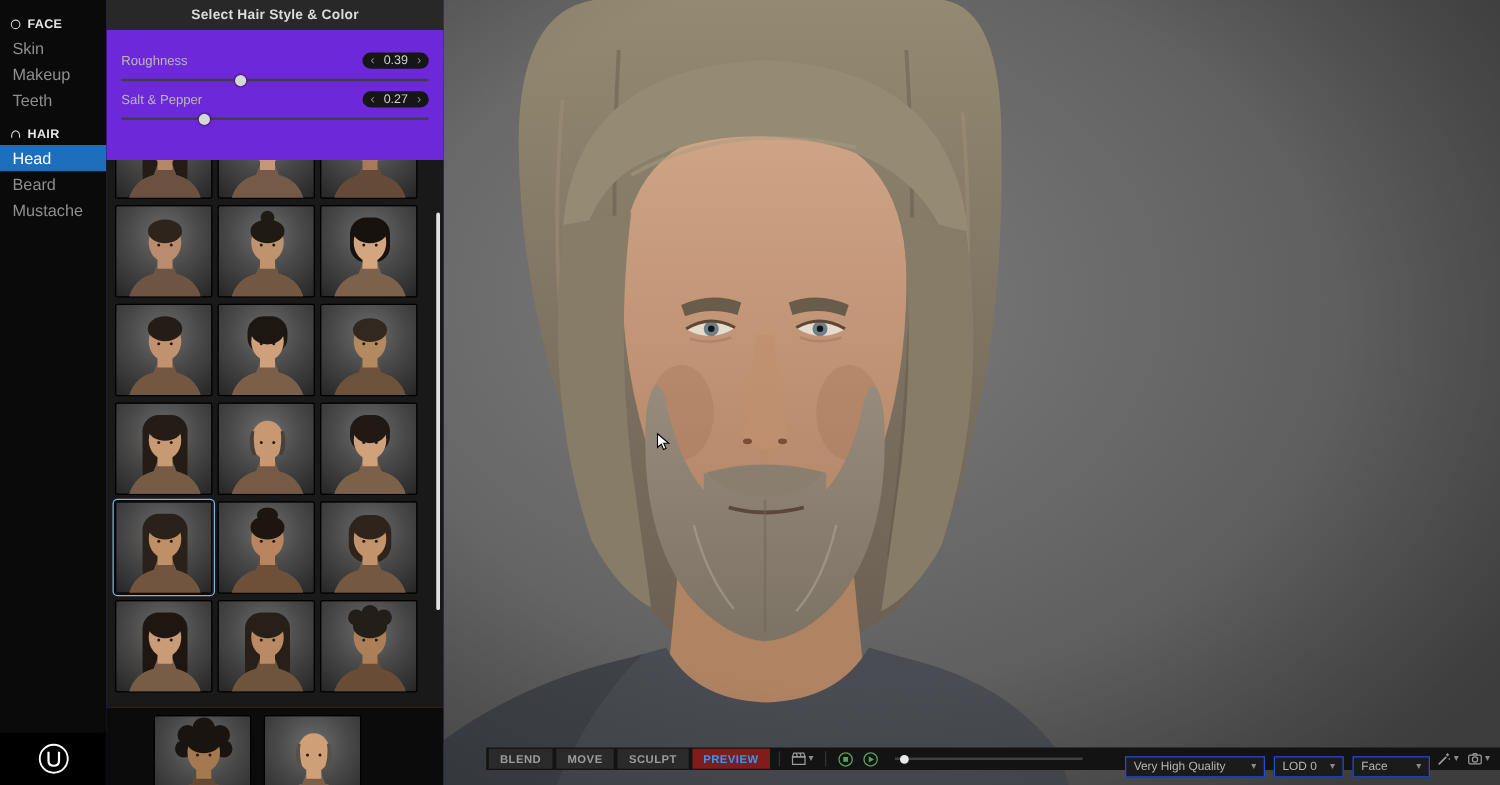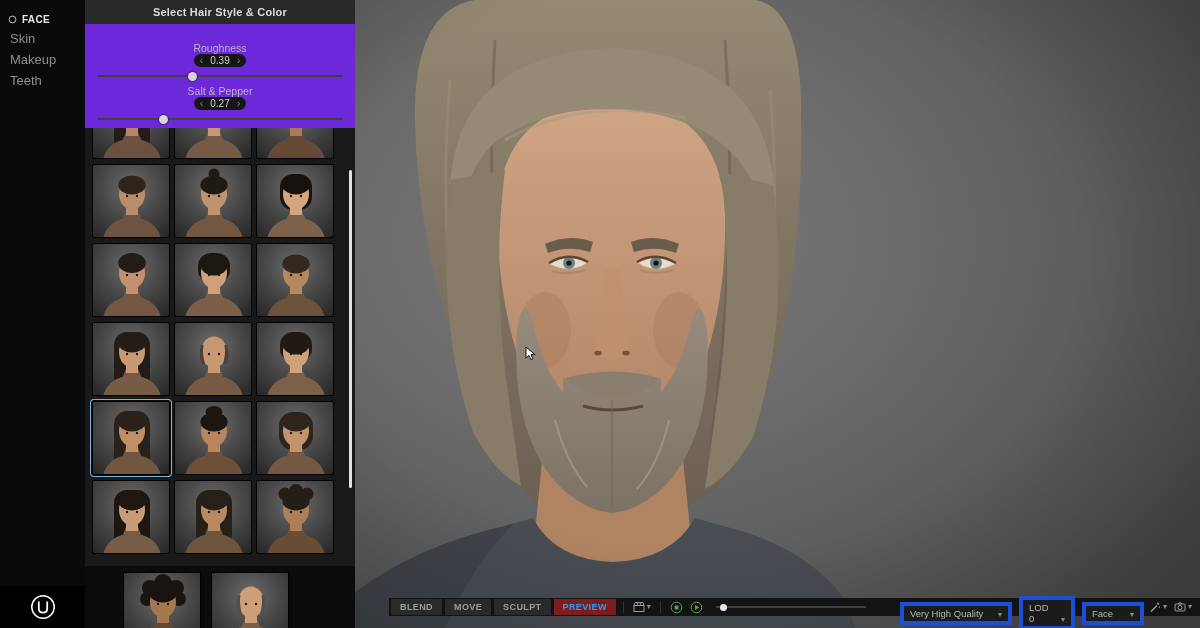--- a/index.html
+++ b/index.html
@@ -23,21 +23,21 @@
   .panel-header { height:24px; line-height:24px; text-align:center; background:#282828;
     color:#dcdcdc; font-size:11px; font-weight:700; letter-spacing:.2px; }
   .controls { height:104px; padding:10px 12px 0; }
   .color-row { display:flex; align-items:center; }
   .ctl-label { color:#b8b8b8; font-size:10.5px; }
   .swatch { margin-left:44px; width:118px; height:18px; border:1px solid #121212;
     border-radius:2px; box-shadow:inset 0 1px 0 rgba(255,255,255,.25); cursor:pointer; }
   .undo-btn { margin-left:auto; color:#cfcfcf; font-size:13px; line-height:13px;
     background:none; border:none; cursor:pointer; }
   .slider-block { margin-top:8px; }
-  .slider-row { display:flex; align-items:center; justify-content:space-between;flex-direction:column; }
+  .slider-row { display:flex; align-items:center; justify-content:space-between; }
   .spinner { display:flex; align-items:center; gap:6px; background:#161616; border-radius:7px;
     padding:1px 6px; height:13px; }
   .spin-arrow { color:#8a8a8a; font-size:10px; line-height:10px; cursor:pointer; }
   .spin-val { color:#d0d0d0; font-size:10px; min-width:22px; text-align:center; }
   .track { position:relative; height:2px; background:#404040; margin:8px 0 6px; border-radius:1px; cursor:pointer; }
   .handle { position:absolute; top:-3.5px; width:9px; height:9px; border-radius:50%;
     background:#d6d6d6; box-shadow:0 0 2px #000; }
 
   
   .grid-viewport { height:438px; overflow:hidden; position:relative; background:#191919; padding:0 0 0 7px; }
@@ -62,22 +62,22 @@
   .mode-btn { background:#2a2a2a; border:none; color:#9c9c9c; font-size:9px; font-weight:700;
     letter-spacing:.4px; padding:3px 9px; cursor:pointer; font-family:"Liberation Sans",sans-serif; }
   .mode-btn.active { color:#2f9bf5; background:#7f1d1d; }
   .sep { width:1px; height:12px; background:#333; margin:0 4px; }
   .tb-icon { display:flex; align-items:center; gap:2px; cursor:pointer; padding:0 2px; }
   .caret { color:#8a8a8a; font-size:8px; line-height:8px; }
   .timeline { position:relative; width:150px; height:2px; background:#3f3f3f; margin-left:8px; cursor:pointer; }
   .timeline .knob { position:absolute; left:4px; top:-2.5px; width:7px; height:7px;
     border-radius:50%; background:#e8e8e8; }
   .spacer { flex:1; }
-  .dd { display:flex; align-items:flex-end; justify-content:space-between; gap:6px;
-    background:#1b1b1b; border:4px solid #1d4ed8; color:#b5b5b5; font-size:9.5px;
+  .dd { display:flex; align-items:center; justify-content:space-between; gap:6px;
+    background:#1b1b1b; border:1px solid #1d4ed8; color:#b5b5b5; font-size:9.5px;
     padding:2px 6px; cursor:pointer; margin-left:4px;margin-top:12px; }
   .dd-quality { width:112px; } .dd-lod { width:56px; } .dd-face { width:62px; }
 </style>
 </head>
 <body>
 
 <div class="app">
 
   <nav class="sidebar">
 
@@ -86,20 +86,31 @@
         <svg viewBox="0 0 10 10">
             <circle cx="5" cy="5" r="3.8" fill="none" stroke="#cfcfcf"></circle>
           </svg>
         <span>FACE</span>
       </div>
       <div class="side-item">Skin</div>
       <div class="side-item">Makeup</div>
       <div class="side-item">Teeth</div>
     </div>
 
+    <div class="side-section">
+      <div class="side-head">
+        <svg viewBox="0 0 10 10">
+            <path d="M1.5 8 Q1 2.5 5 1.8 Q9 2.5 8.5 8" fill="none" stroke="#cfcfcf"></path>
+          </svg>
+        <span>HAIR</span>
+      </div>
+      <div class="side-item sel">Head</div>
+      <div class="side-item">Beard</div>
+      <div class="side-item">Mustache</div>
+    </div>
 
 
 
     <div class="logo">
       <svg viewBox="0 0 30 30" width="28" height="28">
         <circle cx="15" cy="15" r="12" fill="none" stroke="#fff" stroke-width="1.6"></circle>
         <path d="M10.5 9 L10.5 16.5 Q10.5 21 15 21 Q19.5 21 19.5 16.5 L19.5 9" fill="none" stroke="#fff" stroke-width="1.9"></path>
       </svg>
     </div>
   </nav>

